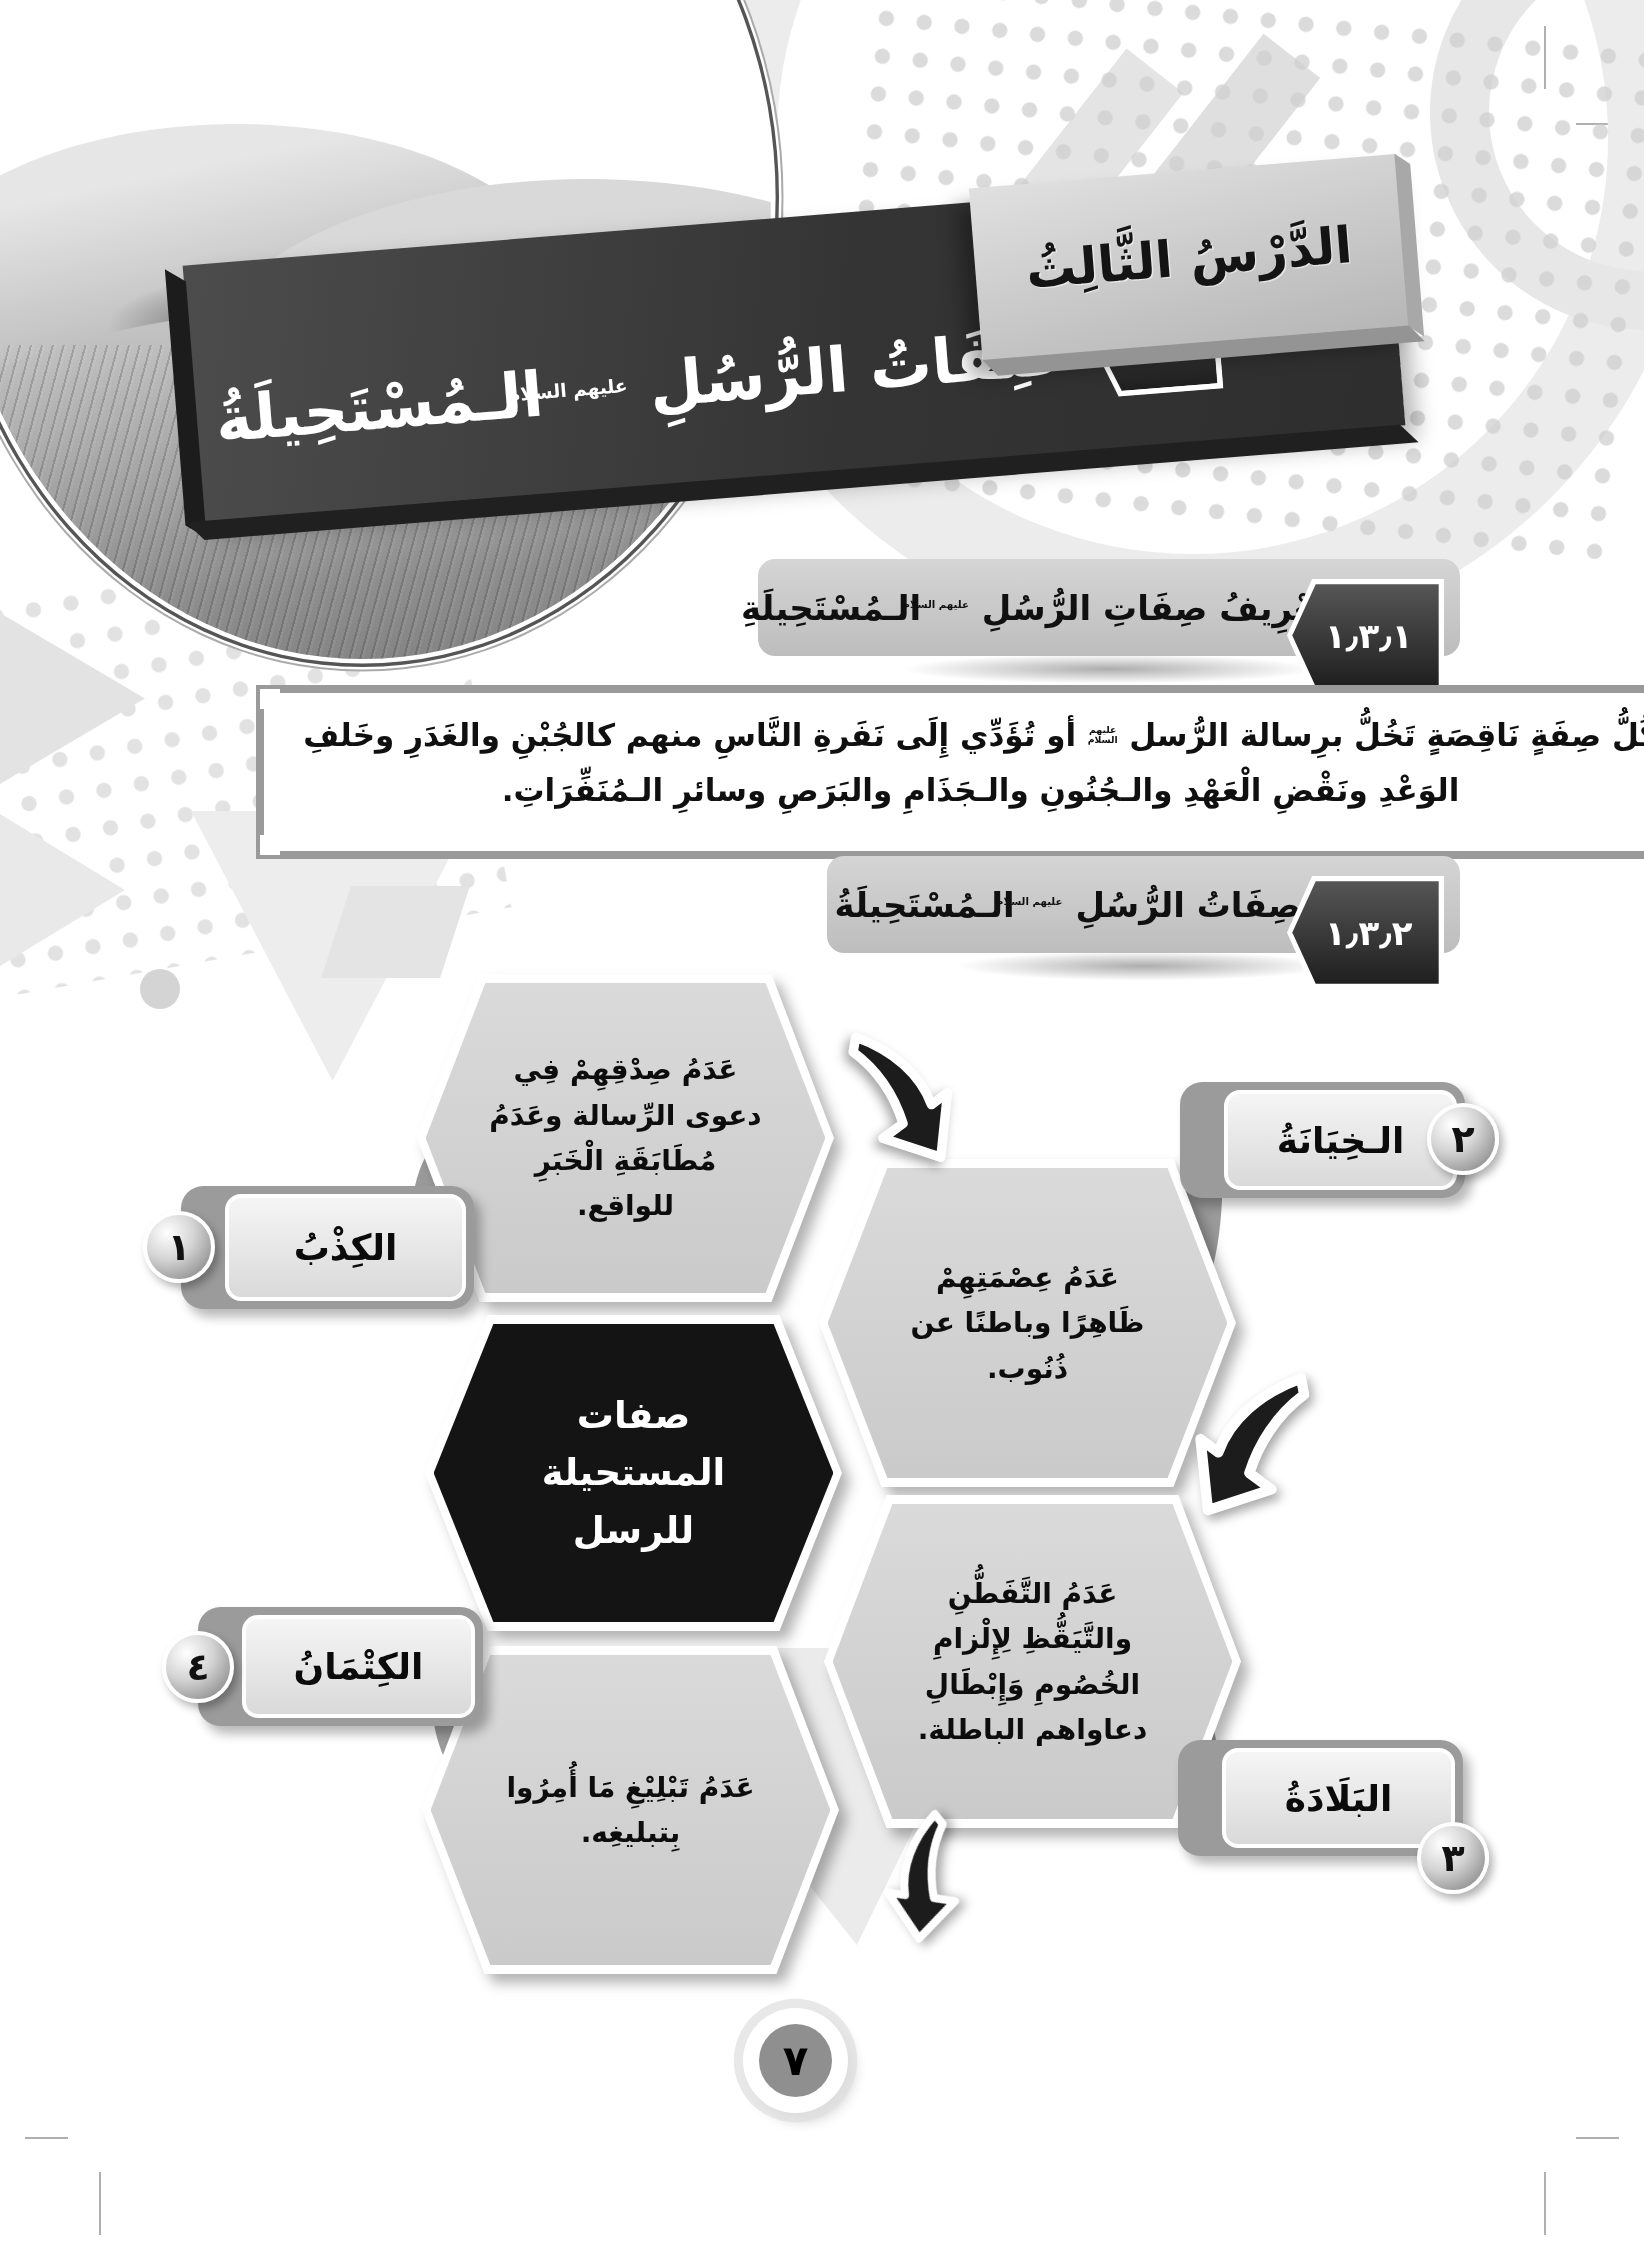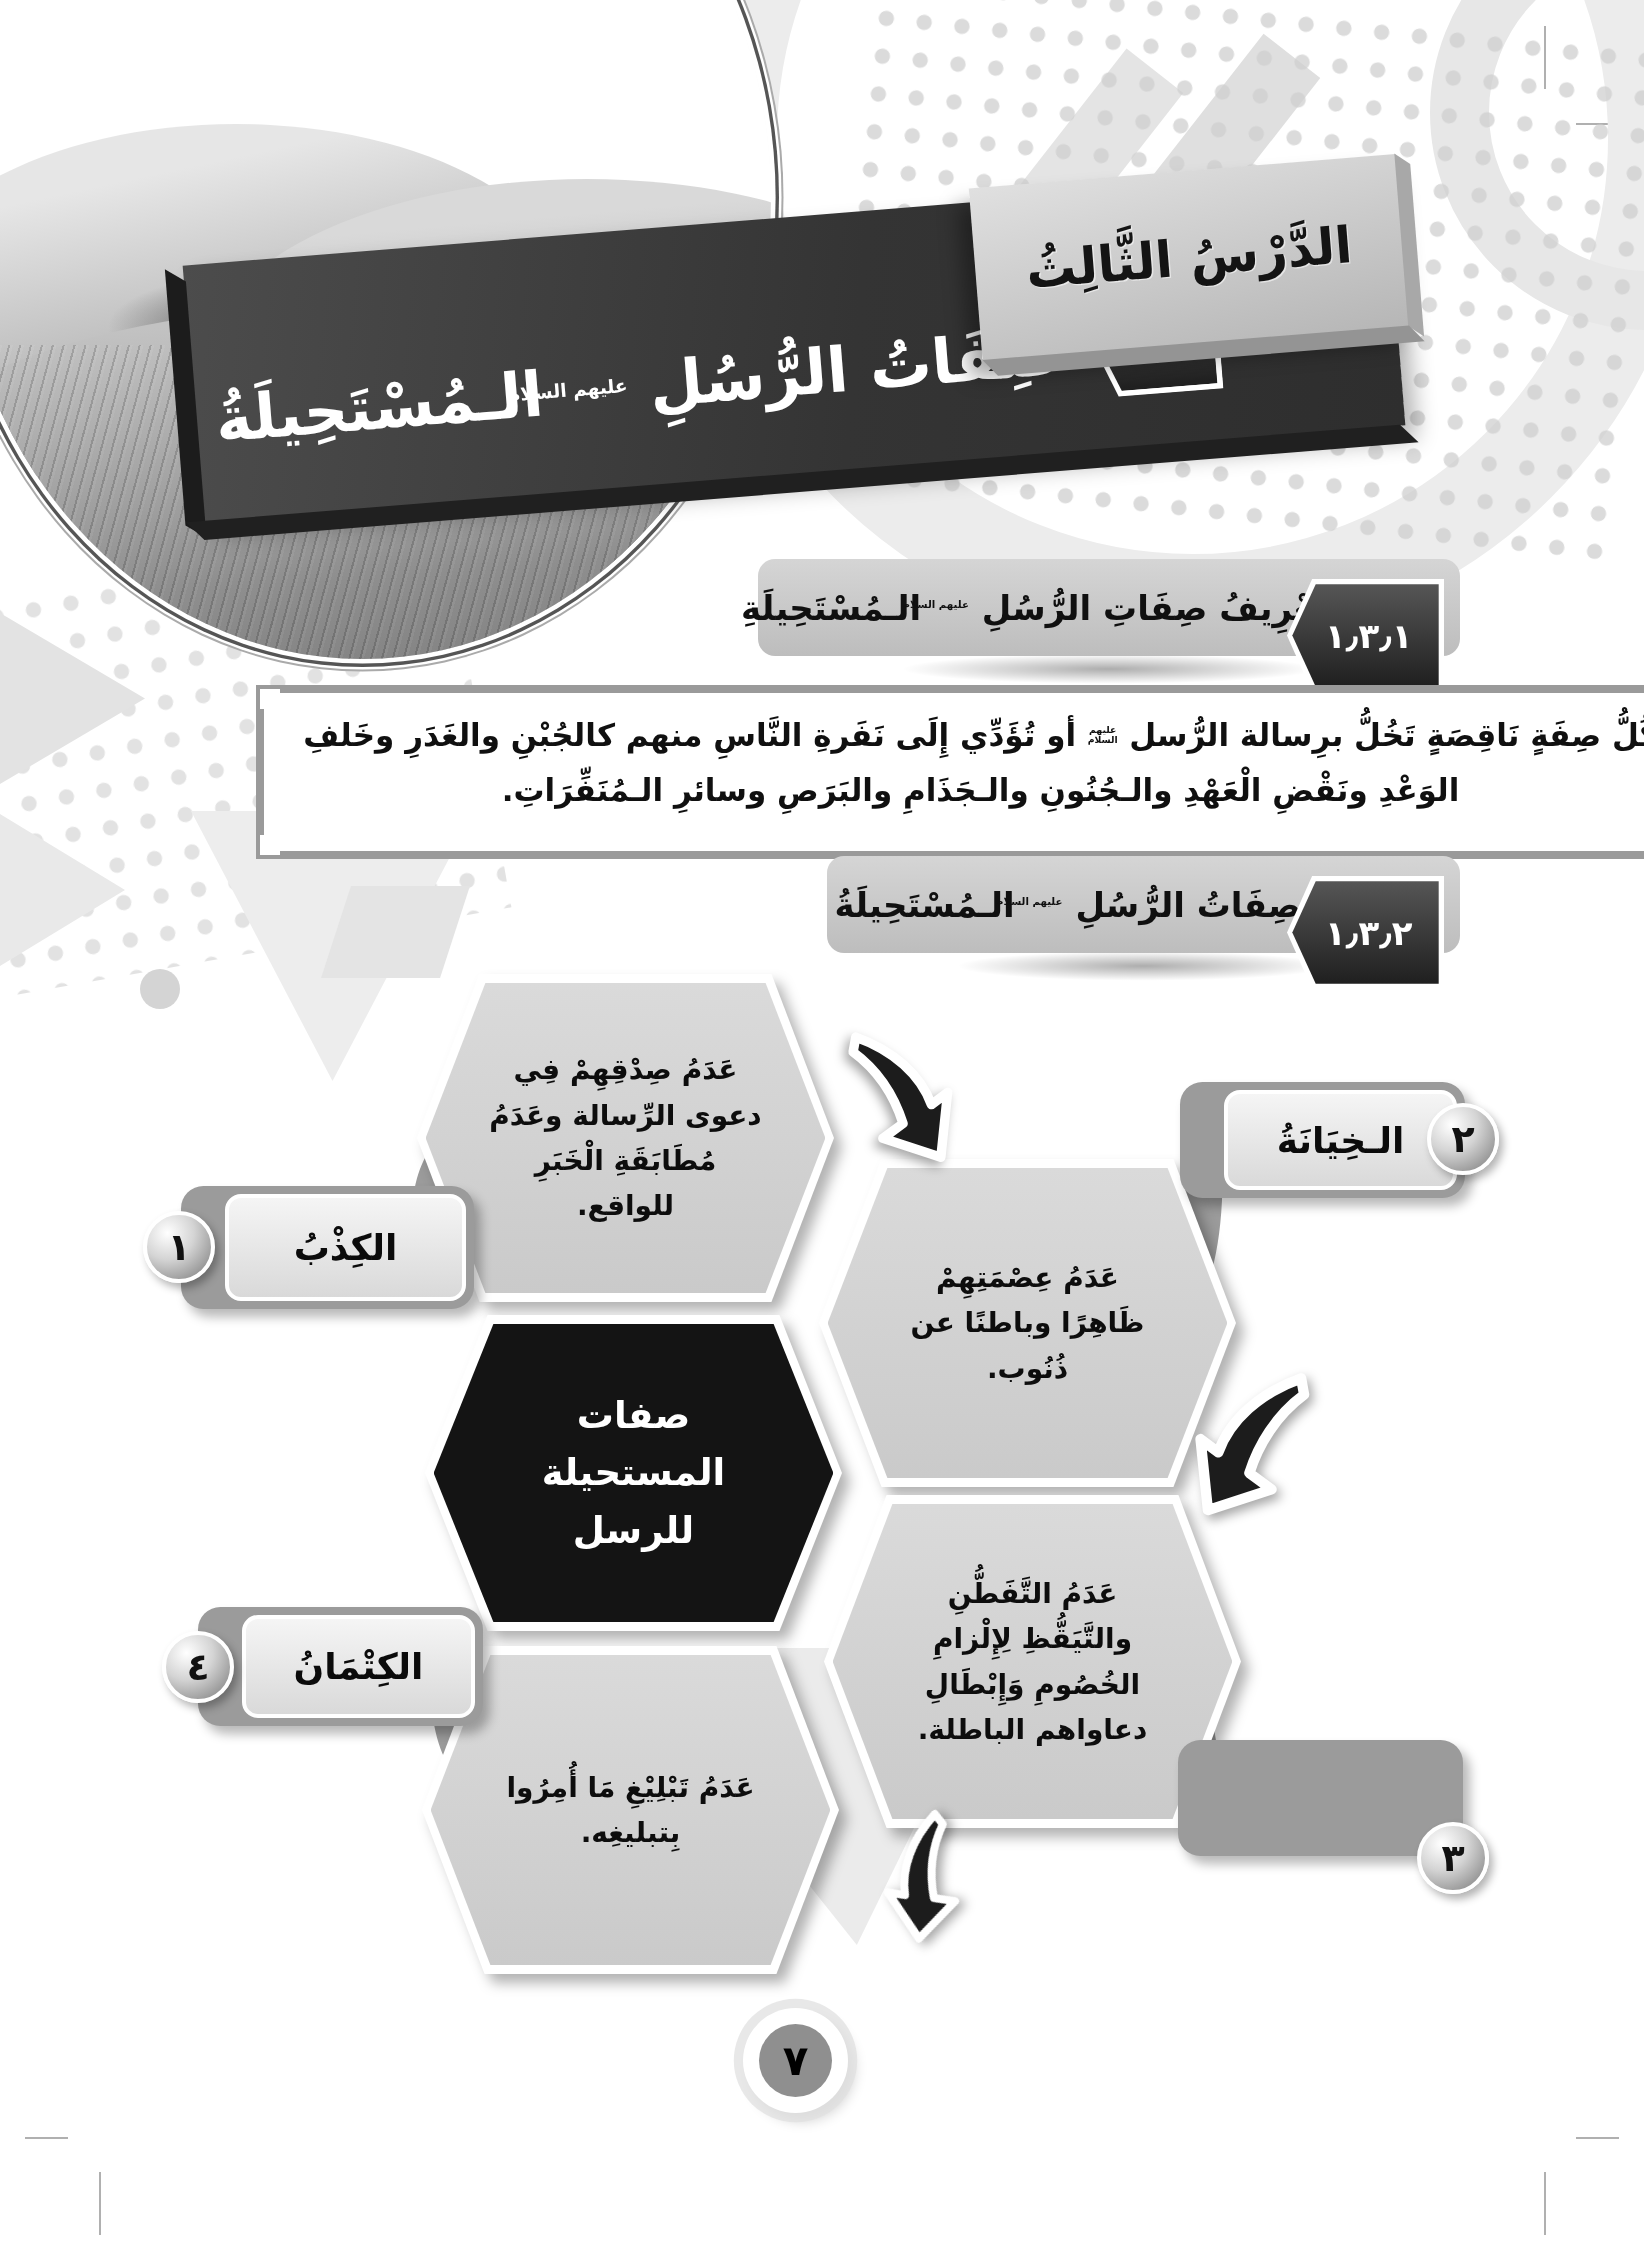--- a/index.html
+++ b/index.html
@@ -311,20 +311,21 @@
     <div class="label-inner">الكِذْبُ</div>
     <div class="label-badge">١</div>
   </div>
   <div class="label label-2">
     <div class="label-outer"></div>
     <div class="label-inner">الـخِيَانَةُ</div>
     <div class="label-badge">٢</div>
   </div>
   <div class="label label-3">
     <div class="label-outer"></div>
+    <div class="label-inner">البَلَادَةُ</div>
     <div class="label-badge">٣</div>
   </div>
   <div class="label label-4">
     <div class="label-outer"></div>
     <div class="label-inner">الكِتْمَانُ</div>
     <div class="label-badge">٤</div>
   </div>
 
   <svg class="arrow arrow-1" viewBox="0 0 100 100">
     <path d="M92,6 C64,16 44,34 36,56 L24,47 L29,95 L72,81 L57,70 C63,51 75,31 94,17 Z" fill="#1c1c1c" stroke="#ffffff" stroke-width="7" stroke-linejoin="round"></path>

